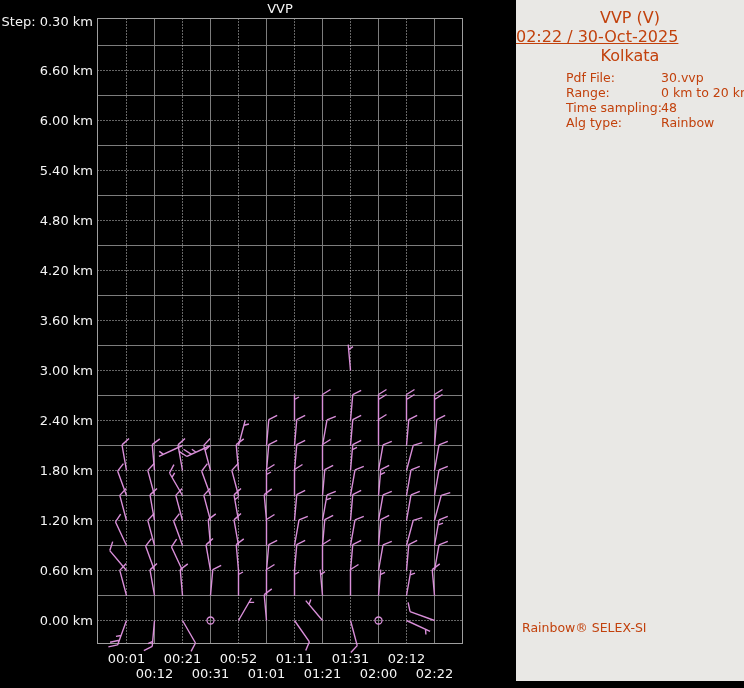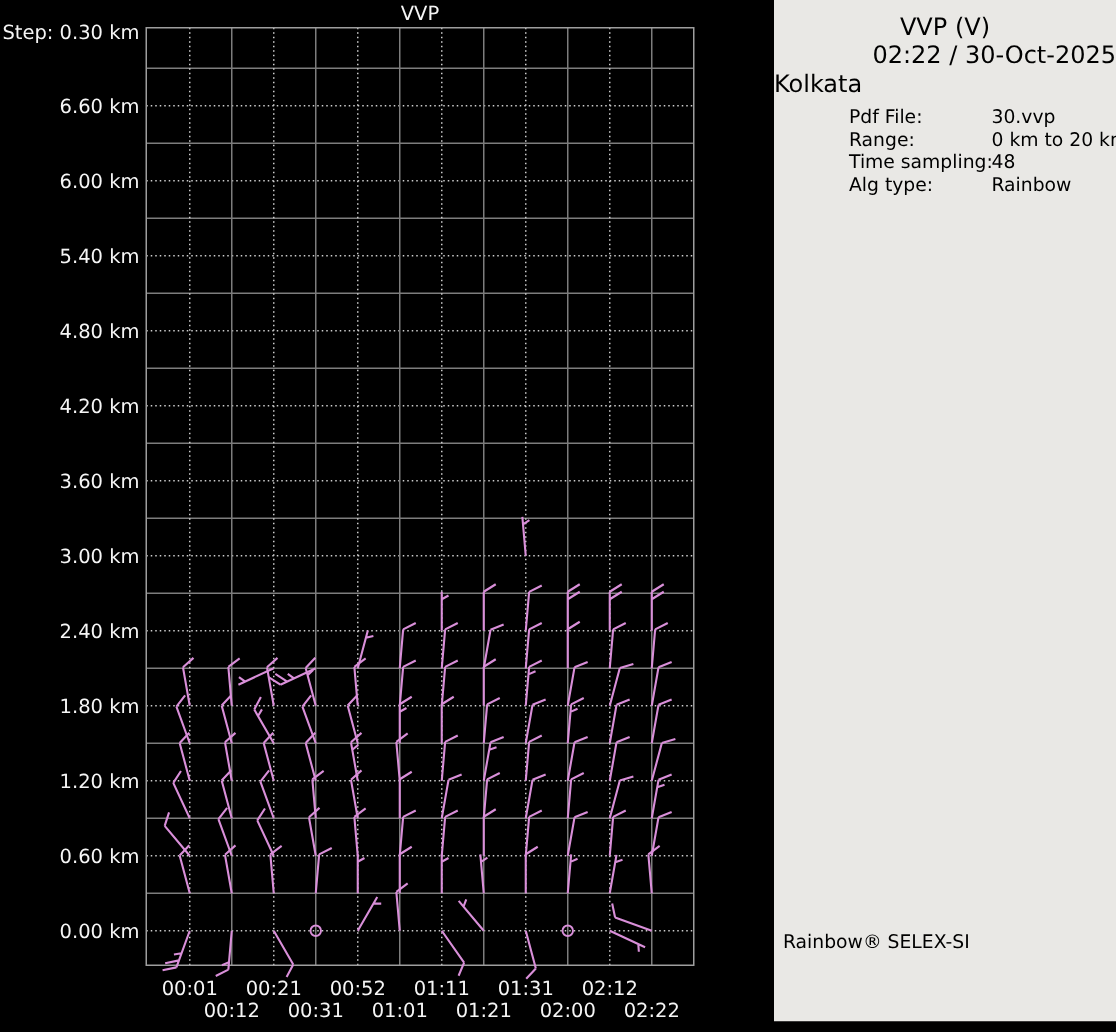--- a/index.html
+++ b/index.html
@@ -1,23 +1,23 @@
 <!DOCTYPE html>
 <html><head>
 <meta charset="utf-8">
 <style>
   html,body{margin:0;padding:0;background:#000;}
   .stage{position:relative;width:744px;height:681px;background:#000;overflow:hidden;
          font-family:"DejaVu Sans",sans-serif;}
   svg{position:absolute;left:0;top:0;}
   svg text{font-family:"DejaVu Sans",sans-serif;}
-  .panel{position:absolute;left:516px;top:0;width:228px;height:688px;background:#e9e8e5;color:#000000;}
+  .panel{position:absolute;left:516px;top:0;width:228px;height:688px;background:#e9e8e5;color:#c2410c;}
   .p-title{margin-top:8px;text-align:center;font-size:16px;line-height:19px;}
-  .p-dt{text-align:right;font-size:16px;line-height:19px;}
-  .p-site{font-size:16px;line-height:19px;}
+  .p-dt{text-align:left;font-size:16px;line-height:19px;text-decoration:underline;}
+  .p-site{text-align:center;font-size:16px;line-height:19px;}
   .p-fields{position:absolute;left:6px;top:70px;width:218px;font-size:12.5px;}
   .prow{display:flex;height:15px;line-height:15px;white-space:nowrap;margin-left:44px;}
   .plabel{width:95px;flex:0 0 95px;}
   .pvalue{flex:1;}
   .p-footer{position:absolute;left:6px;top:620px;font-size:12.5px;}
 </style>
 </head>
 <body>
 
 <div class="stage">

